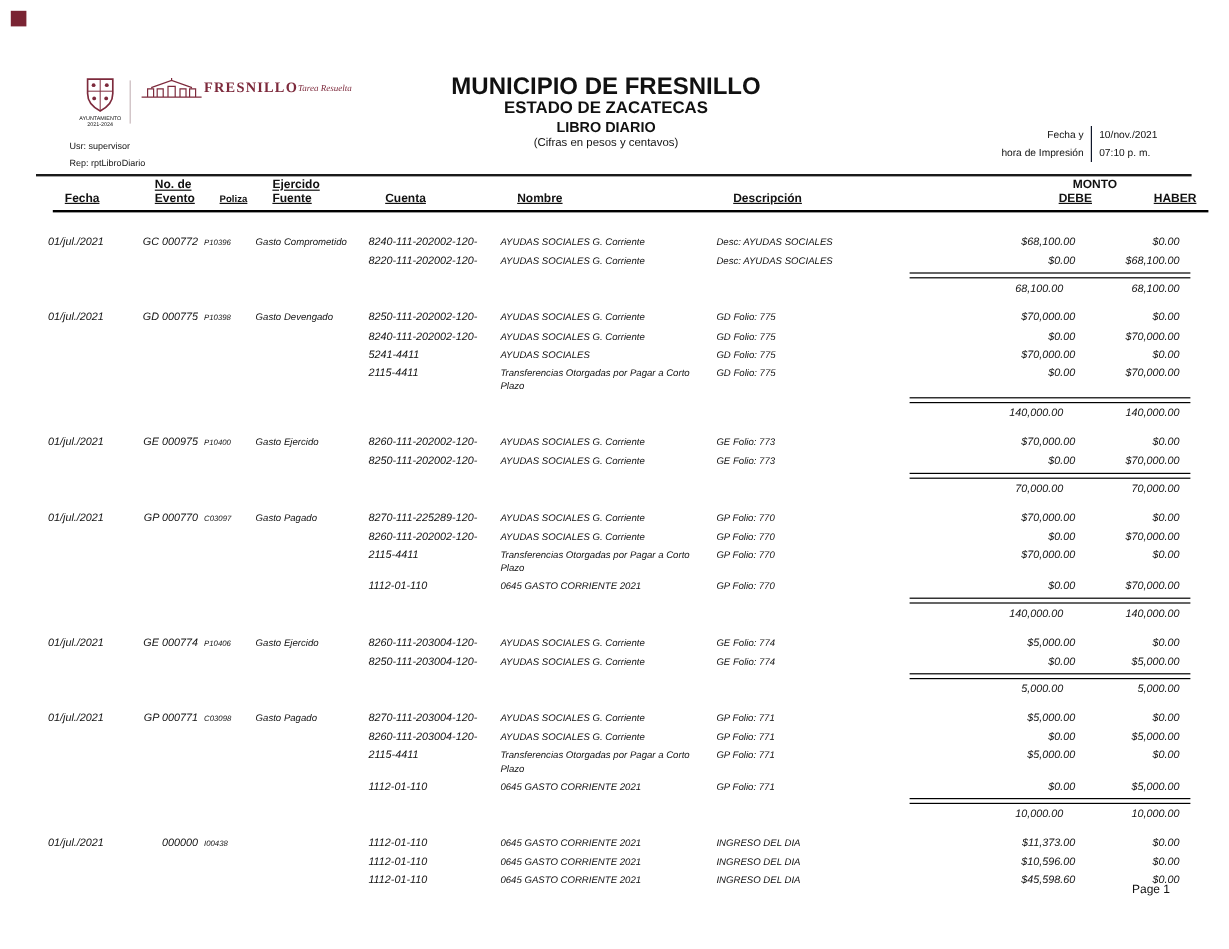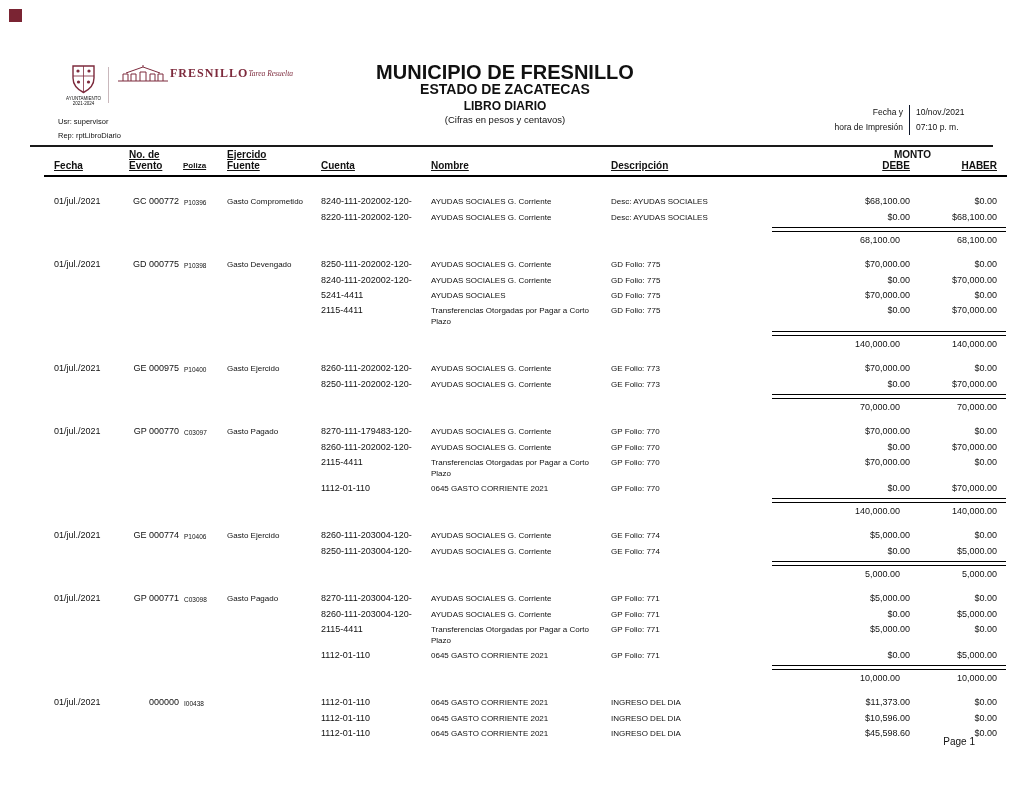--- a/index.html
+++ b/index.html
@@ -46,21 +46,21 @@
   .h-fecha{padding-left:10px;}
   .h-evento{padding-left:10px;}
   .h-poliza{font-size:8px;padding-left:2px;}
   .h-fuente{padding-left:1px;}
   .h-nombre{padding-left:2px;}
   .h-debe{text-align:right;}
   .h-haber{text-align:right;padding-right:10px;}
   .monto{position:absolute;top:2px;left:760px;width:217px;text-align:center;font-size:10px;font-weight:bold;}
 
   
-  .entries{position:absolute;left:44px;top:187px;width:963px;}
+  .entries{position:absolute;left:30px;top:187px;width:963px;font-style:italic;}
   .entry-block{margin-bottom:13px;}
   .entry-block:first-child{margin-top:9px;}
   .row{
     display:grid;grid-template-columns:75px 62px 45px 95px 108px 182px 179px 120px 97px;
     align-items:start;font-size:9px;margin-bottom:4px;min-height:11px;
   }
   .row > div{line-height:11px;}
   .c-fecha{padding-left:10px;}
   .c-evento{text-align:right;padding-right:2px;}
   .c-poliza{font-size:6.5px;padding-left:3px;padding-top:1px;}
@@ -254,21 +254,21 @@
           <div class="total-debe">70,000.00</div>
           <div class="total-haber">70,000.00</div>
         </div>
       </div>
       <div class="entry-block">
         <div class="row">
           <div class="c-fecha">01/jul./2021</div>
           <div class="c-evento">GP 000770</div>
           <div class="c-poliza">C03097</div>
           <div class="c-fuente">Gasto Pagado</div>
-          <div class="c-cuenta">8270-111-179483-120-</div>
+          <div class="c-cuenta">8270-111-225289-120-</div>
           <div class="c-nombre">AYUDAS SOCIALES G. Corriente</div>
           <div class="c-descripcion">GP Folio: 770</div>
           <div class="c-debe">$70,000.00</div>
           <div class="c-haber">$0.00</div>
         </div>
         <div class="row">
           <div class="c-fecha"></div>
           <div class="c-evento"></div>
           <div class="c-poliza"></div>
           <div class="c-fuente"></div>

